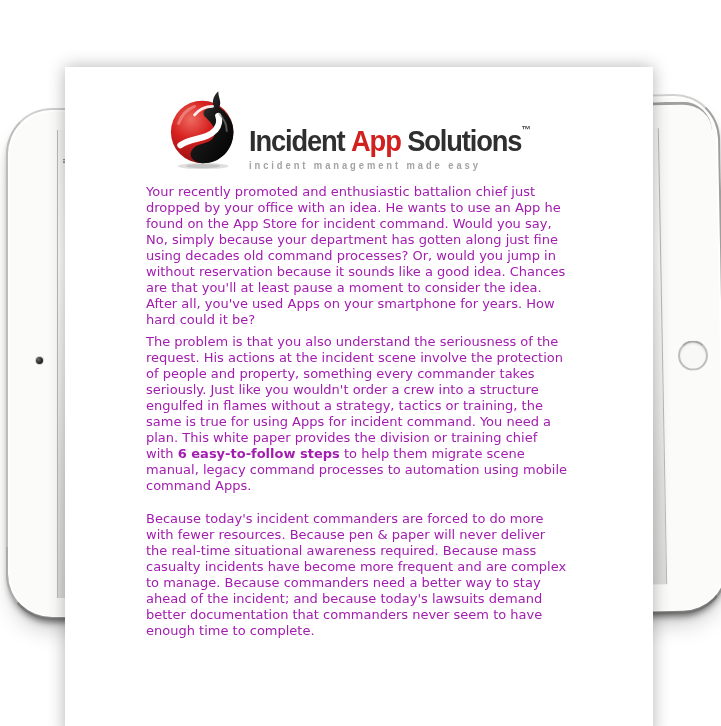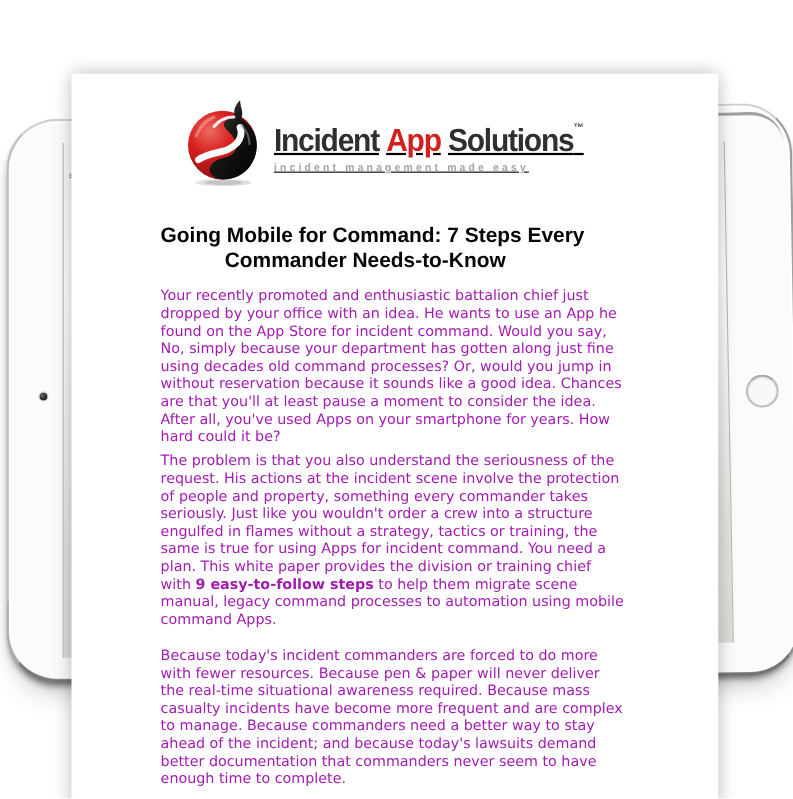--- a/index.html
+++ b/index.html
@@ -30,21 +30,21 @@
           box-shadow:0 0 0 1px #d0d0ce;}
   .home-btn{position:absolute;right:14px;top:50%;margin-top:-13px;width:26px;height:26px;border-radius:50%;
           background:#f8f8f7;border:2px solid #bfbfbd;border-top-color:#a7a7a5;
           box-shadow:inset 0 1px 2px rgba(0,0,0,.12);}
 
   
   .page{position:absolute;left:65px;top:67px;width:588px;bottom:-12px;background:#ffffff;
         box-shadow:0 0 16px rgba(0,0,0,.30);z-index:2;}
 
   
-  .logo-row{margin-top:24px;display:flex;justify-content:center;align-items:flex-start;text-decoration:underline;}
+  .logo-row{margin-top:24px;display:flex;justify-content:center;align-items:flex-end;}
   .logo-text{margin:10px 0 0 8px;transform:scaleX(.94);transform-origin:left top;}
   .brand{font-family:"Liberation Sans", sans-serif;font-weight:bold;font-size:29px;line-height:32px;
          letter-spacing:-1.2px;color:#2f2f2f;white-space:nowrap;}
   .brand .red{color:#d2201f;}
   .brand .word{margin-left:7px;}
   .brand sup{font-size:10px;vertical-align:18px;letter-spacing:0;color:#4a4a4a;}
   .tagline{margin-top:3px;font-family:"Liberation Sans", sans-serif;font-weight:bold;font-size:10px;
            letter-spacing:3.1px;color:#a3a3a3;white-space:nowrap;}
 
   
@@ -106,41 +106,39 @@
         <path d="M27,25 C32,19 39,16 46,16" fill="none" stroke="#ffffff" stroke-width="3" stroke-linecap="round" opacity="0.9"></path>
         <path d="M53,24 C58,29 61,35 61,42" fill="none" stroke="#8a8a8a" stroke-width="2" stroke-linecap="round" opacity="0.6"></path>
         <path d="M10,34 C13,26 19,19 27,16" fill="none" stroke="#f4a9a4" stroke-width="3" stroke-linecap="round" opacity="0.55"></path>
       </svg>
       <div class="logo-text">
         <div class="brand"><span>Incident</span><span class="word red">App</span><span class="word">Solutions</span><sup>™</sup></div>
         <div class="tagline">incident management made easy</div>
       </div>
     </div>
 
-    <h1 class="title">Going Mobile for Command: 7 Steps Every
-Commander Needs-to-Know</h1>
 
     <p class="body-text p1">Your recently promoted and enthusiastic battalion chief just
 dropped by your office with an idea. He wants to use an App he
 found on the App Store for incident command. Would you say,
 No, simply because your department has gotten along just fine
 using decades old command processes? Or, would you jump in
 without reservation because it sounds like a good idea. Chances
 are that you'll at least pause a moment to consider the idea.
 After all, you've used Apps on your smartphone for years. How
 hard could it be?</p>
 
     <p class="body-text p2"><span>The problem is that you also understand the seriousness of the
 request. His actions at the incident scene involve the protection
 of people and property, something every commander takes
 seriously. Just like you wouldn't order a crew into a structure
 engulfed in flames without a strategy, tactics or training, the
 same is true for using Apps for incident command. You need a
 plan. This white paper provides the division or training chief
-with </span><span class="bold">9 easy-to-follow steps</span><span> to help them migrate scene
+with </span><span class="bold">6 easy-to-follow steps</span><span> to help them migrate scene
 manual, legacy command processes to automation using mobile
 command Apps.</span></p>
 
 
     <p class="body-text p3">Because today's incident commanders are forced to do more
 with fewer resources. Because pen &amp; paper will never deliver
 the real-time situational awareness required. Because mass
 casualty incidents have become more frequent and are complex
 to manage. Because commanders need a better way to stay
 ahead of the incident; and because today's lawsuits demand

